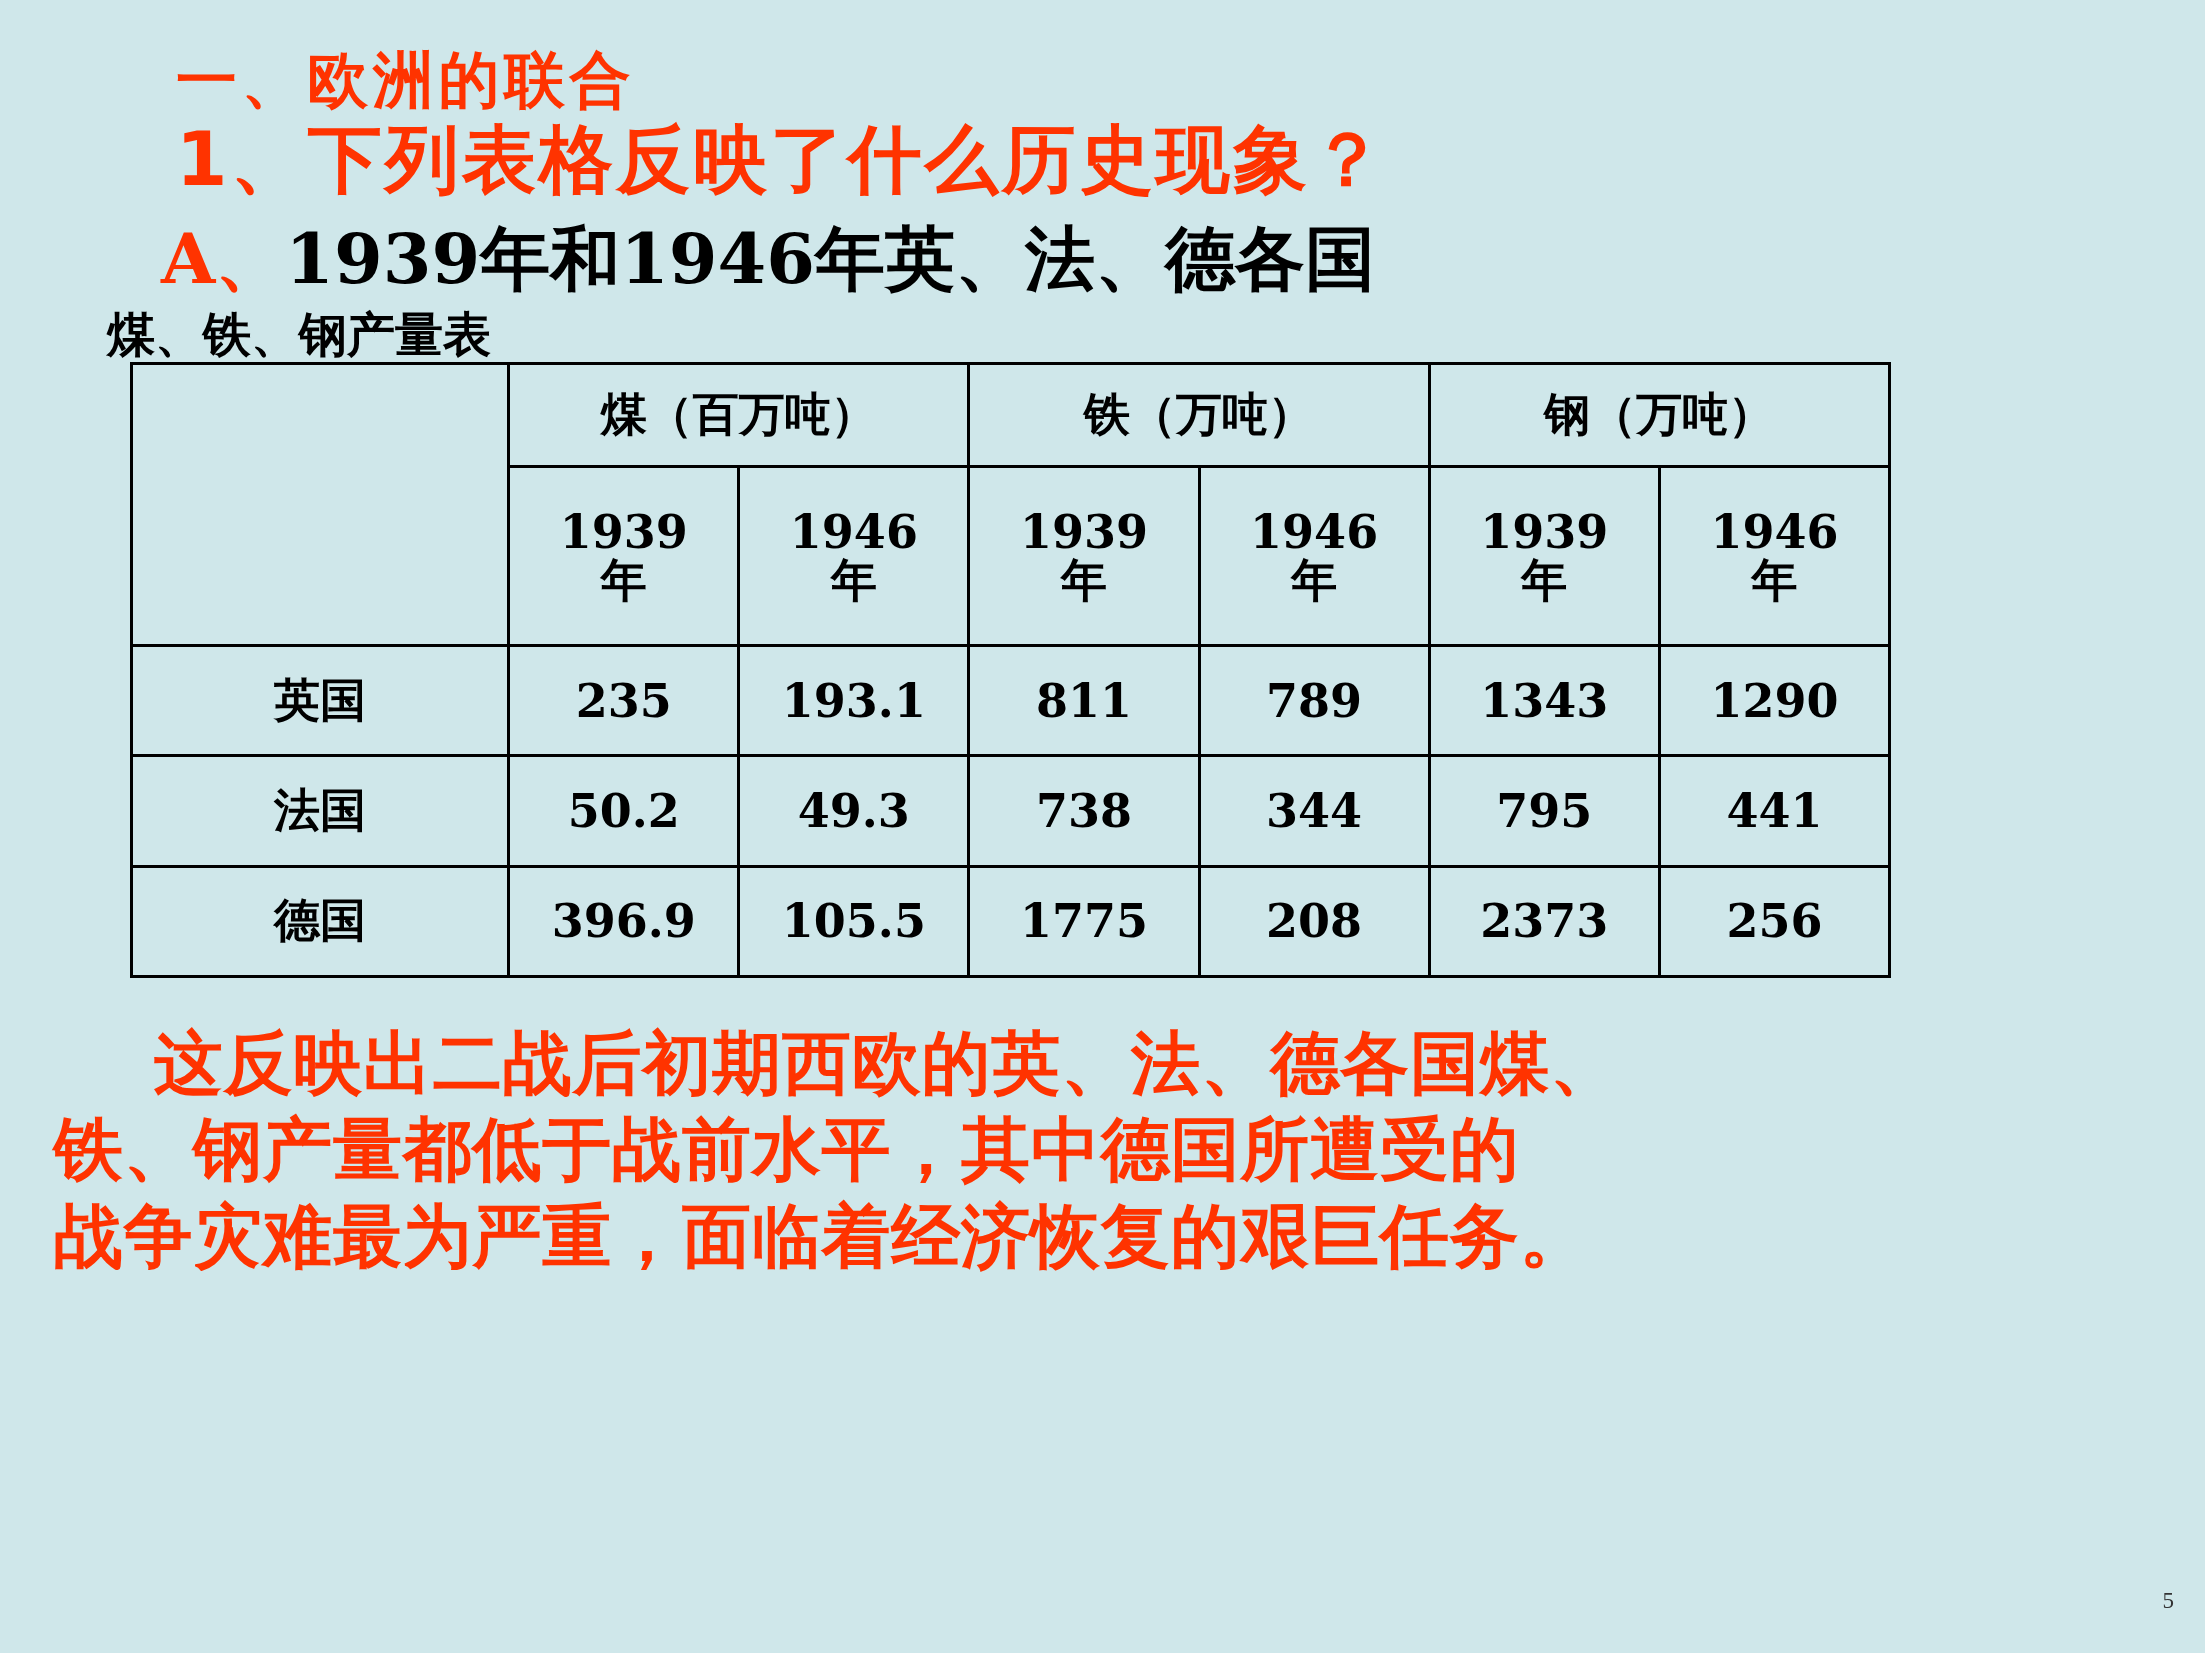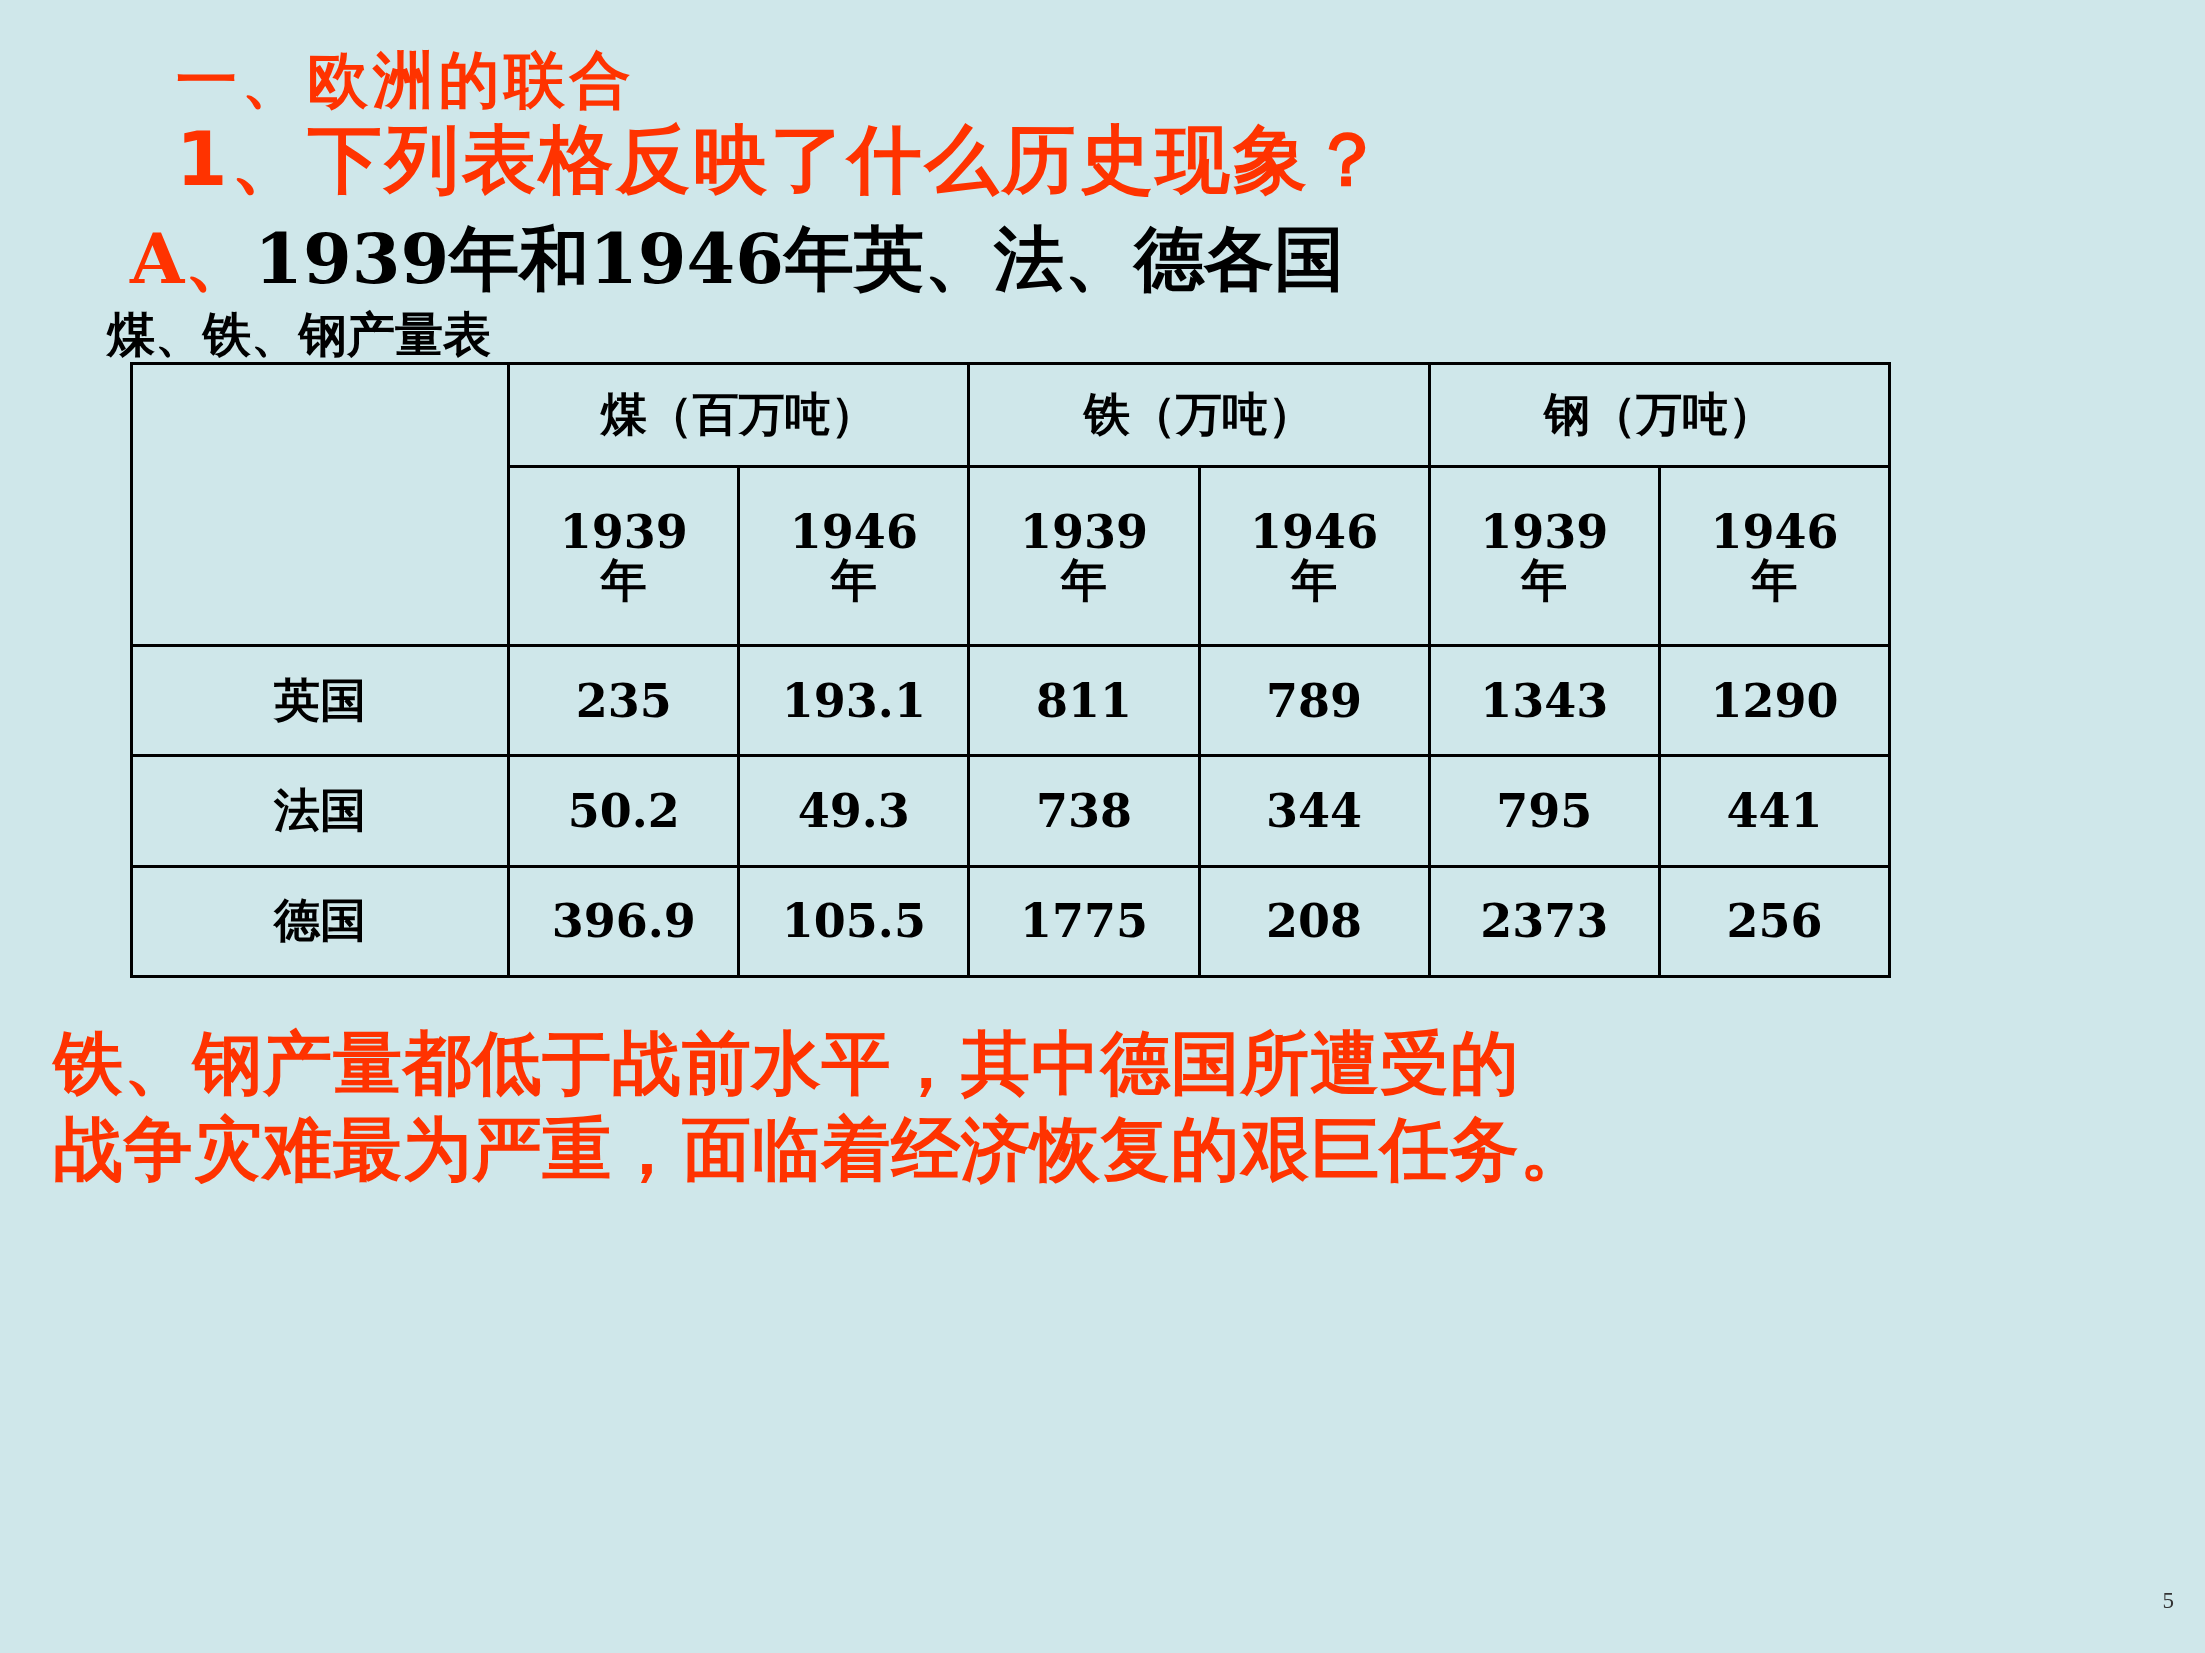--- a/index.html
+++ b/index.html
@@ -39,21 +39,21 @@
     font-weight: bold;
     font-size: 74px;
     letter-spacing: 3.1px;
     margin-left: 130px;
     margin-top: 6px;
     line-height: 1.1;
   }
 
   .heading-3 {
     margin-top: 18.4px;
-    margin-left: 84px;
+    margin-left: 115px;
     font-family: "DejaVu Serif", serif;
     font-weight: bold;
     font-size: 70px;
     line-height: 1.15;
     color: #000000;
   }
   .heading-3 .redletter {
     color: #ff3300;
   }
   .heading-3-line2 {
@@ -206,20 +206,21 @@
       <td class="val">105.5</td>
       <td class="val">1775</td>
       <td class="val">208</td>
       <td class="val">2373</td>
       <td class="val">256</td>
     </tr>
   </tbody>
     </table>
 
   <div class="conclusion">
+    <div><span class="indent"></span><span>这反映出二战后初期西欧的英、法、德各国煤、</span></div>
     <div>铁、钢产量都低于战前水平，其中德国所遭受的</div>
     <div>战争灾难最为严重，面临着经济恢复的艰巨任务。</div>
   </div>
 
   <div class="page-number">5</div>
 
 </div>
 
 
 </body></html>

